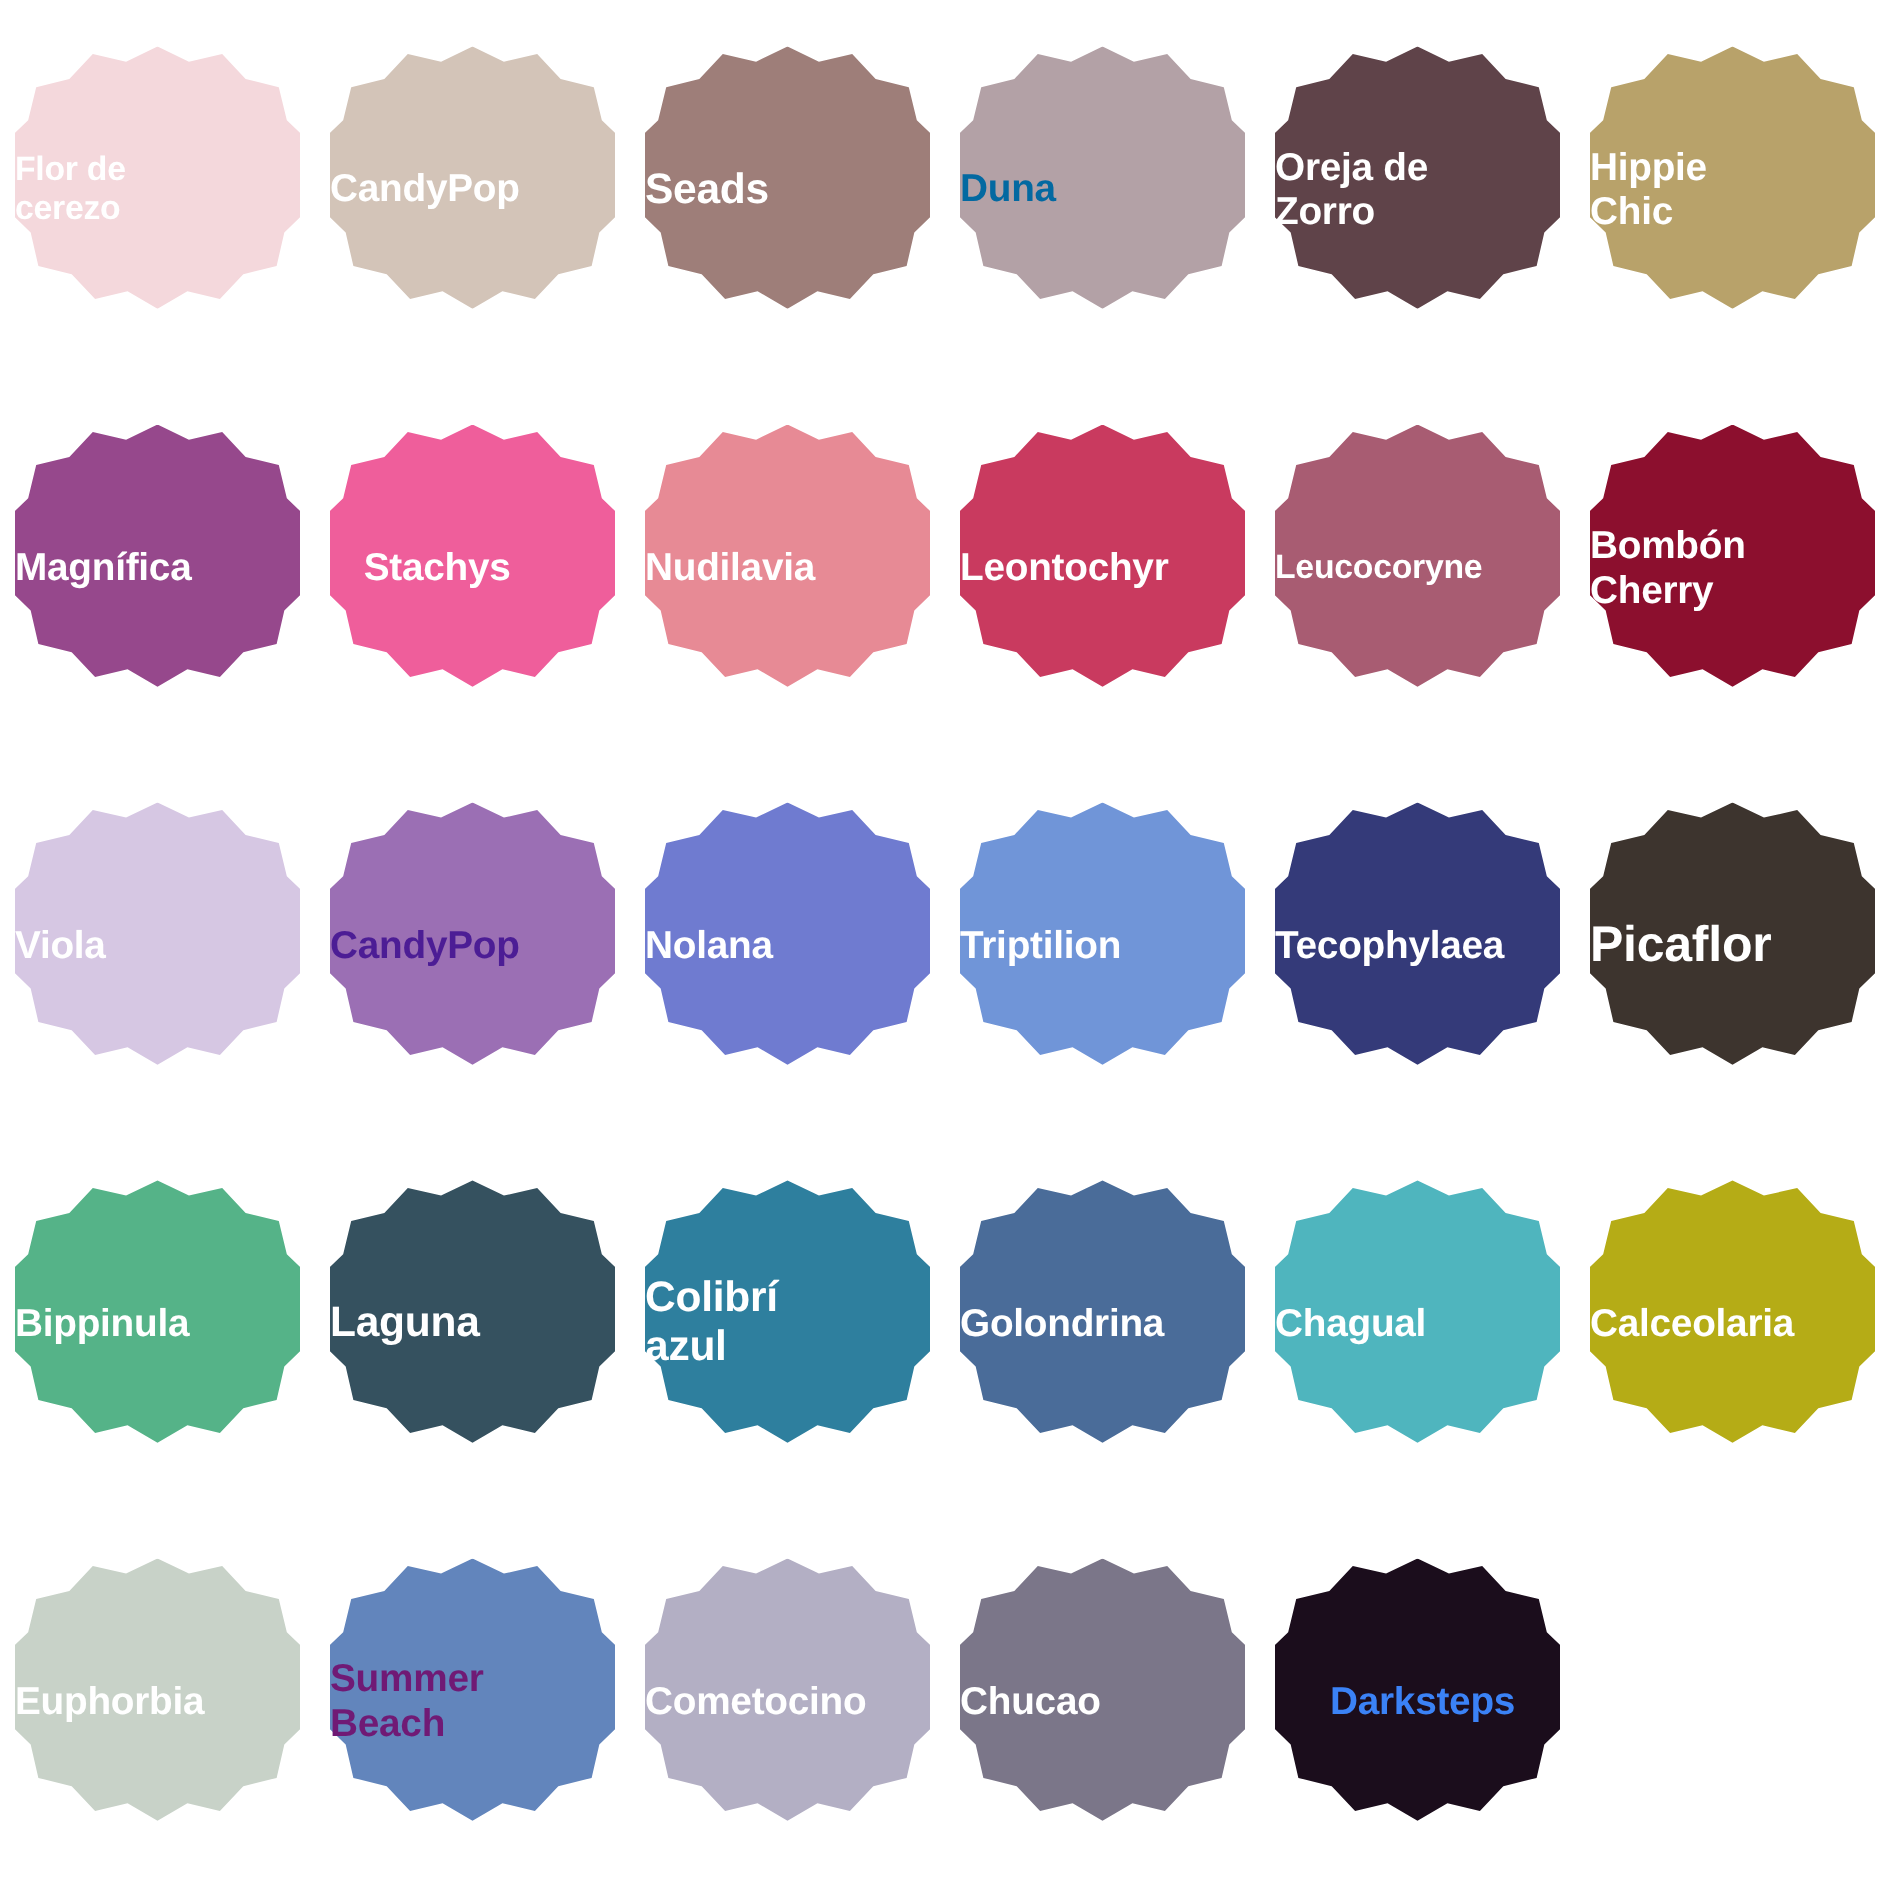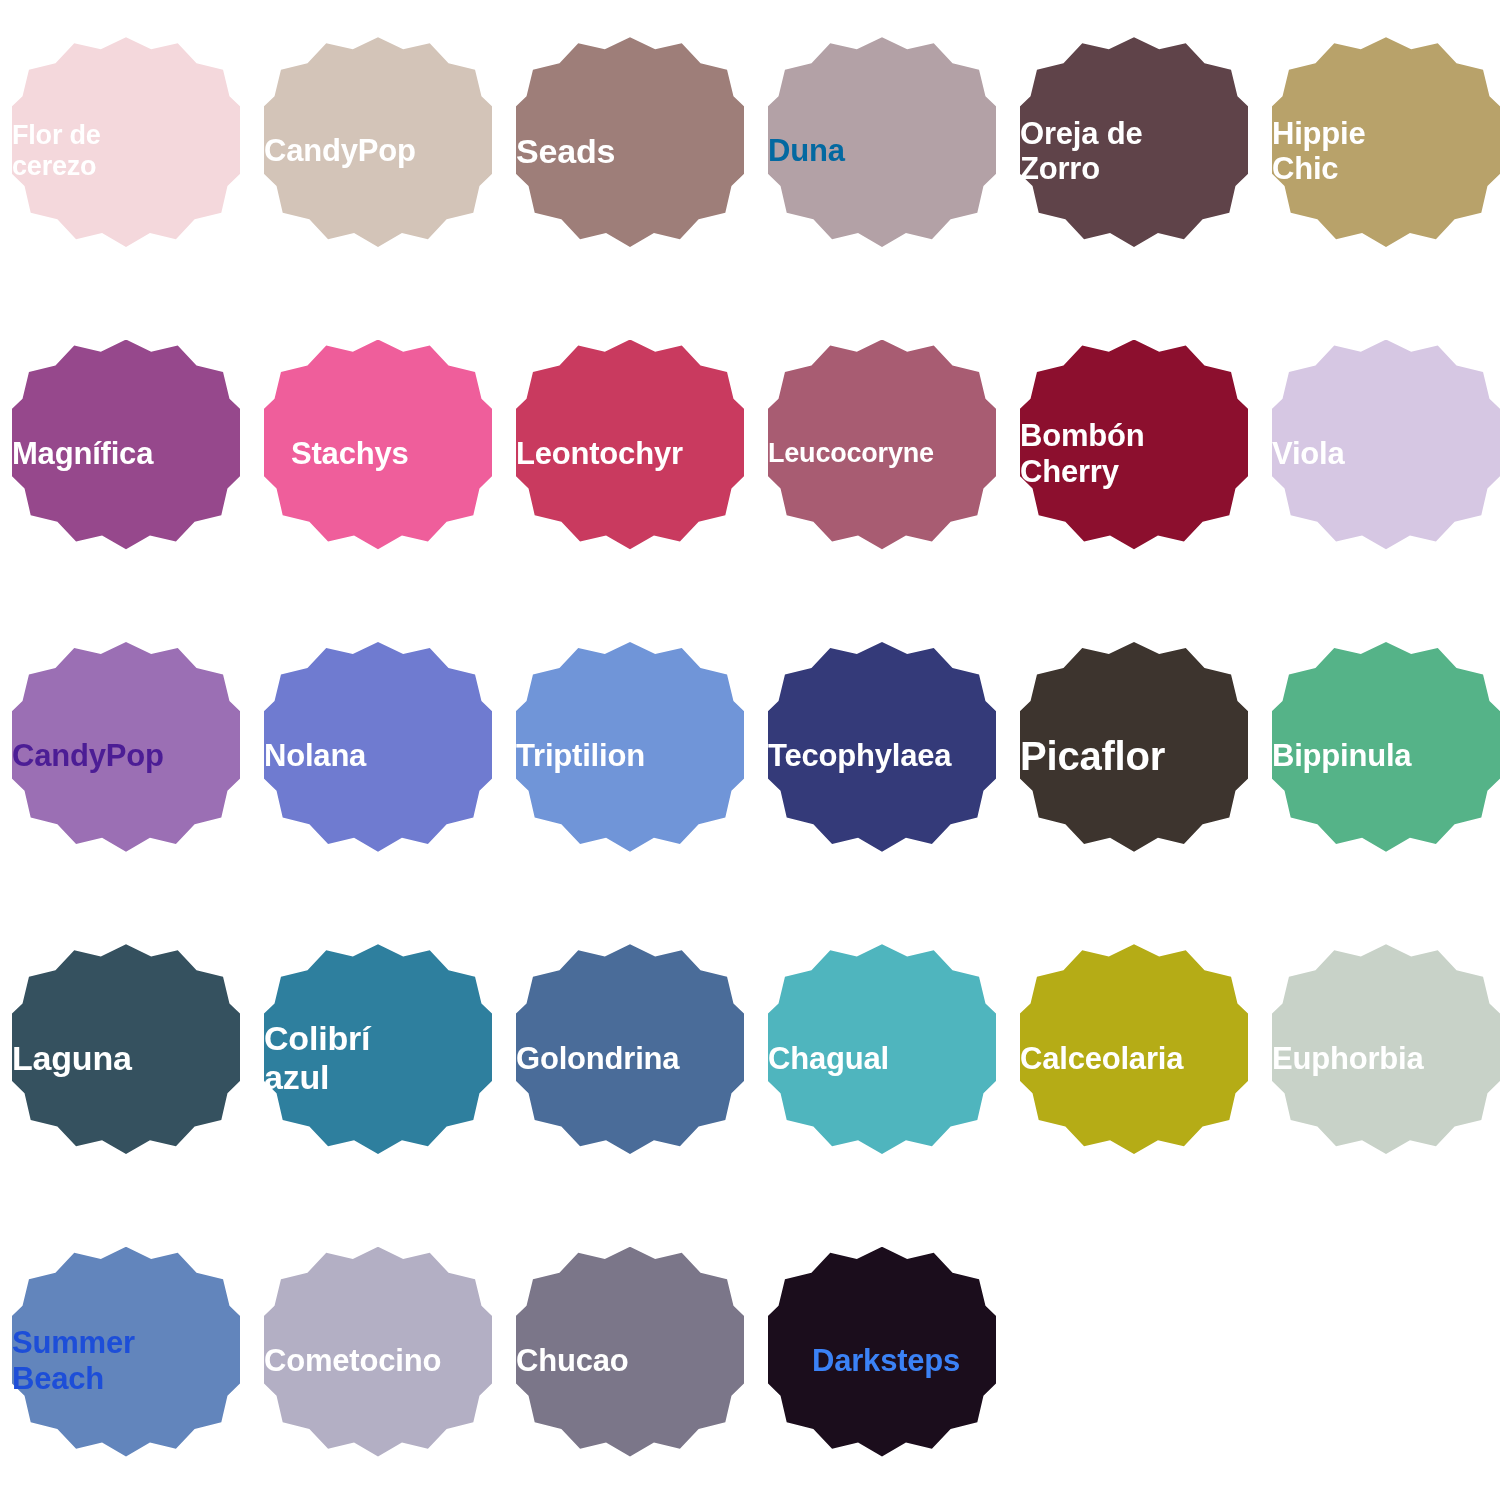--- a/index.html
+++ b/index.html
@@ -142,20 +142,26 @@
       </div>
     </div>
     <div class="swatch-cell">
       <div class="swatch">
         <div class="swatch-shape" style="background: rgb(239, 94, 155);"></div>
         <div class="swatch-label fs-md" style="color: rgb(255, 255, 255); padding-left: 27px;">Stachys</div>
       </div>
     </div>
     <div class="swatch-cell">
       <div class="swatch">
+        <div class="swatch-shape" style="background: rgb(231, 138, 149);"></div>
+        <div class="swatch-label fs-md" style="color: rgb(255, 255, 255);">Nudilavia</div>
+      </div>
+    </div>
+    <div class="swatch-cell">
+      <div class="swatch">
         <div class="swatch-shape" style="background: rgb(201, 58, 95);"></div>
         <div class="swatch-label fs-md" style="color: rgb(255, 255, 255);">Leontochyr</div>
       </div>
     </div>
     <div class="swatch-cell">
       <div class="swatch">
         <div class="swatch-shape" style="background: rgb(168, 92, 114);"></div>
         <div class="swatch-label fs-sm" style="color: rgb(255, 255, 255);">Leucocoryne</div>
       </div>
     </div>
@@ -241,21 +247,21 @@
     </div>
     <div class="swatch-cell">
       <div class="swatch">
         <div class="swatch-shape" style="background: rgb(200, 210, 200);"></div>
         <div class="swatch-label fs-md" style="color: rgb(255, 255, 255);">Euphorbia</div>
       </div>
     </div>
     <div class="swatch-cell">
       <div class="swatch">
         <div class="swatch-shape" style="background: rgb(98, 133, 188);"></div>
-        <div class="swatch-label fs-md" style="color: #1d4ed8;">Summer
+        <div class="swatch-label fs-md" style="color: #701a75;">Summer
 Beach</div>
       </div>
     </div>
     <div class="swatch-cell">
       <div class="swatch">
         <div class="swatch-shape" style="background: rgb(179, 175, 196);"></div>
         <div class="swatch-label fs-md" style="color: rgb(255, 255, 255);">Cometocino</div>
       </div>
     </div>
     <div class="swatch-cell">

